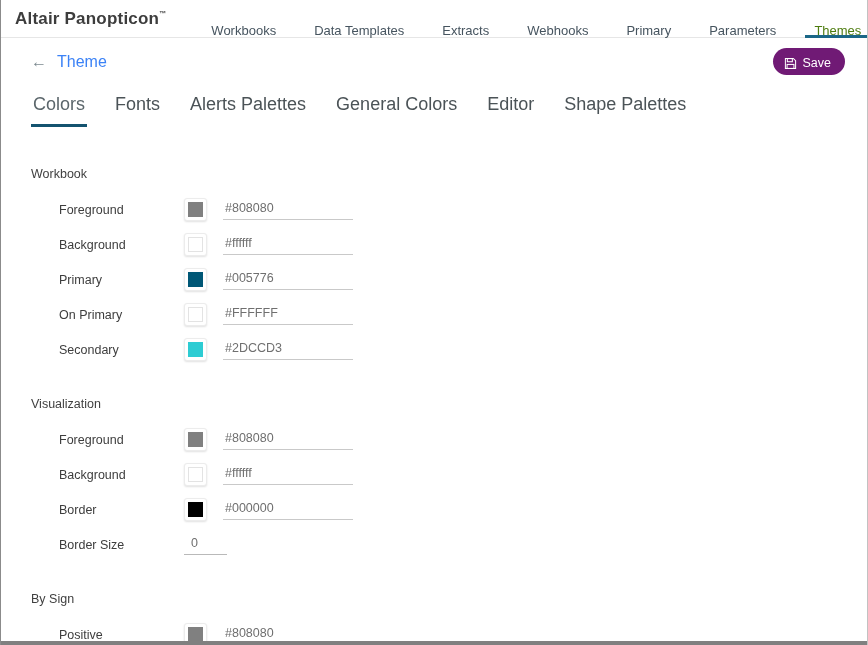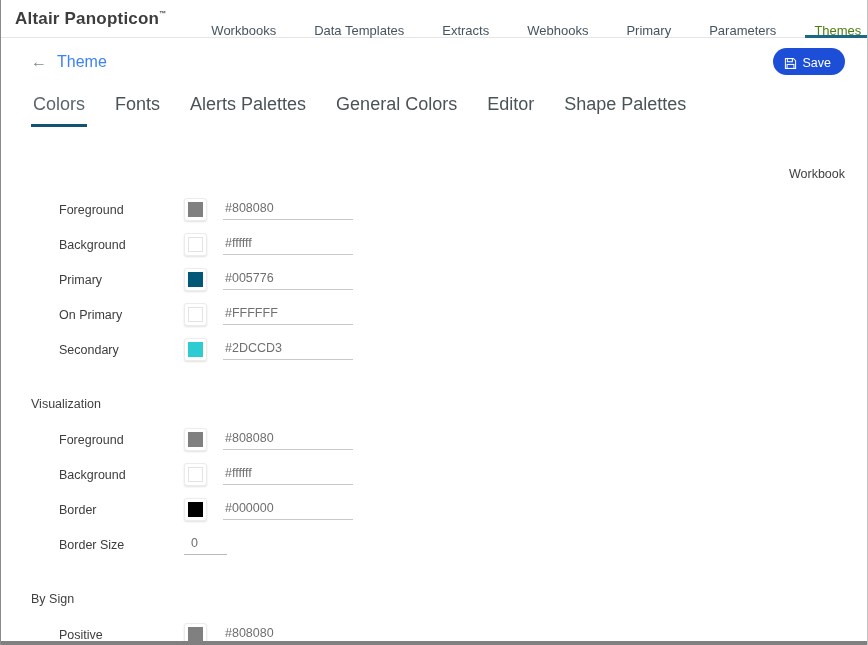--- a/index.html
+++ b/index.html
@@ -28,35 +28,35 @@
     content:""; position:absolute; left:10px; right:10px; bottom:0; height:3px;
     background:#1b6787;
   }
   
   .main { padding:0 22px 0 30px; }
   .title-row { margin-top:10px; height:28px; display:flex; align-items:center; position:relative; }
   .back-arrow { font-size:16px; color:#7d8a90; cursor:pointer; margin-right:10px; line-height:1; }
   .page-title { font-size:16px; color:#3b82f6; }
   .save-btn {
     position:absolute; right:0; top:0; height:27px; padding:3px 14px 0 11px;
-    background:#1d4ed8; border:none; border-radius:14px; color:#fff;
+    background:#701a75; border:none; border-radius:14px; color:#fff;
     font-size:12.5px; font-family:inherit; display:flex; align-items:center; gap:6px; cursor:pointer;
   }
   .save-btn svg { display:block; }
   
   .tabs { display:flex; gap:26px; margin-top:14px; }
   .tab {
     font-size:18px; color:#4b5357; padding:4px 2px 9px 2px; cursor:pointer;
     border-bottom:3px solid transparent; white-space:nowrap;
   }
   .tab.active { color:#5b666b; border-bottom-color:#14536f; }
   
   .sections { }
   .section-title { font-size:12.5px; color:#3f3f3f; margin-top:10px; padding-top:20px; }
-  .section-title.first { padding-top:30px;text-align:right; }
+  .section-title.first { padding-top:30px; }
   .rows { margin-top:11px; }
   .row { display:flex; align-items:center; height:35px; padding-left:28px; }
   .row-label { width:125px; font-size:12.5px; color:#3d3d3d; }
   .swatch-box {
     width:23px; height:23px; background:#fff; border:1px solid #ececec; border-radius:3px;
     box-shadow:0 1px 2px rgba(0,0,0,.12); display:flex; align-items:center; justify-content:center;
     cursor:pointer; flex:none;
   }
   .swatch { width:15px; height:15px; }
   .swatch.light { border:1px solid #e3e3e3; }

